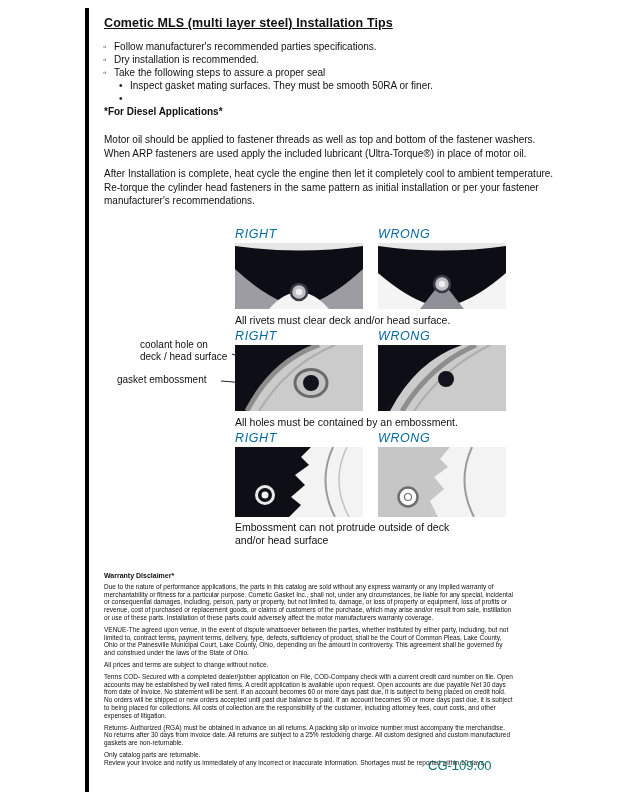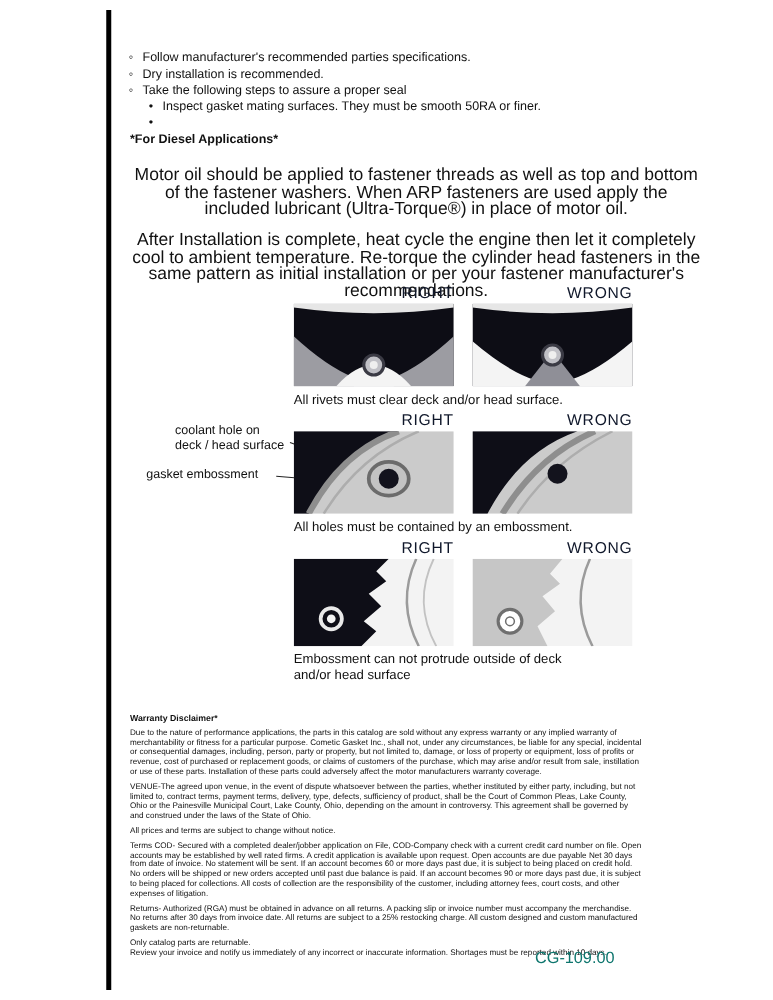--- a/index.html
+++ b/index.html
@@ -10,47 +10,48 @@
 
   .title { position:absolute; left:104px; top:16px; font-size:12.5px; font-weight:bold;
            text-decoration:underline; letter-spacing:0.1px; }
 
   .bullets { position:absolute; left:103px; top:40px; width:478px; font-size:10px; line-height:13px; }
   .b-row { display:flex; }
   .b-row.sub { padding-left:16px; }
   .marker { flex:0 0 11px; width:11px; }
 
   .diesel-heading { position:absolute; left:104px; top:106px; font-size:10px; font-weight:bold; }
-  .para { position:absolute; left:104px; width:458px; font-size:14px; line-height:13.5px;text-align:center; }
+  .para { position:absolute; left:104px; width:458px; font-size:10px; line-height:13.5px; }
   .para1 { top:133px; }
-  .para2 { top:167px;margin-top:18px; }
+  .para2 { top:167px; }
   .note  { position:absolute; left:104px; top:209px; font-size:10px; }
 
-  .dg-label { position:absolute; width:128px; text-align:right; font-size:12.5px;
-              letter-spacing:0.6px; color:#0f172a; }
+  .dg-label { position:absolute; width:128px; text-align:left; font-size:12.5px;
+              letter-spacing:0.6px; color:#0369a1;font-style:italic; }
   .dg-img { position:absolute; width:128px; }
   .dg-img svg { display:block; }
   .dg-caption { position:absolute; font-size:10.5px; line-height:12.5px; }
   .ann { position:absolute; font-size:10px; line-height:11.5px; color:#111; }
   .leader { position:absolute; pointer-events:none; }
 
   .warranty { position:absolute; left:104px; top:572px; width:410px; font-size:6.5px;
               line-height:7.8px; color:#111; }
   .warranty .w-head { font-size:7px; font-weight:bold; margin:0 0 3px 0; }
   .warranty p { margin:0 0 4px 0; }
   .warranty p.tight { margin-bottom:0; }
 
   .footer-code { position:absolute; left:428px; top:758px; font-size:13px; color:#0f766e; }
 </style>
 </head>
 <body>
 
 <div class="page">
   <div class="left-rule"></div>
 
+  <h1 class="title">Cometic MLS (multi layer steel) Installation Tips</h1>
 
   <div class="bullets">
     <div class="b-row">
       <span class="marker">◦</span>
       <span class="b-text">Follow manufacturer's recommended parties specifications.</span>
     </div>
     <div class="b-row">
       <span class="marker">◦</span>
       <span class="b-text">Dry installation is recommended.</span>
     </div>

